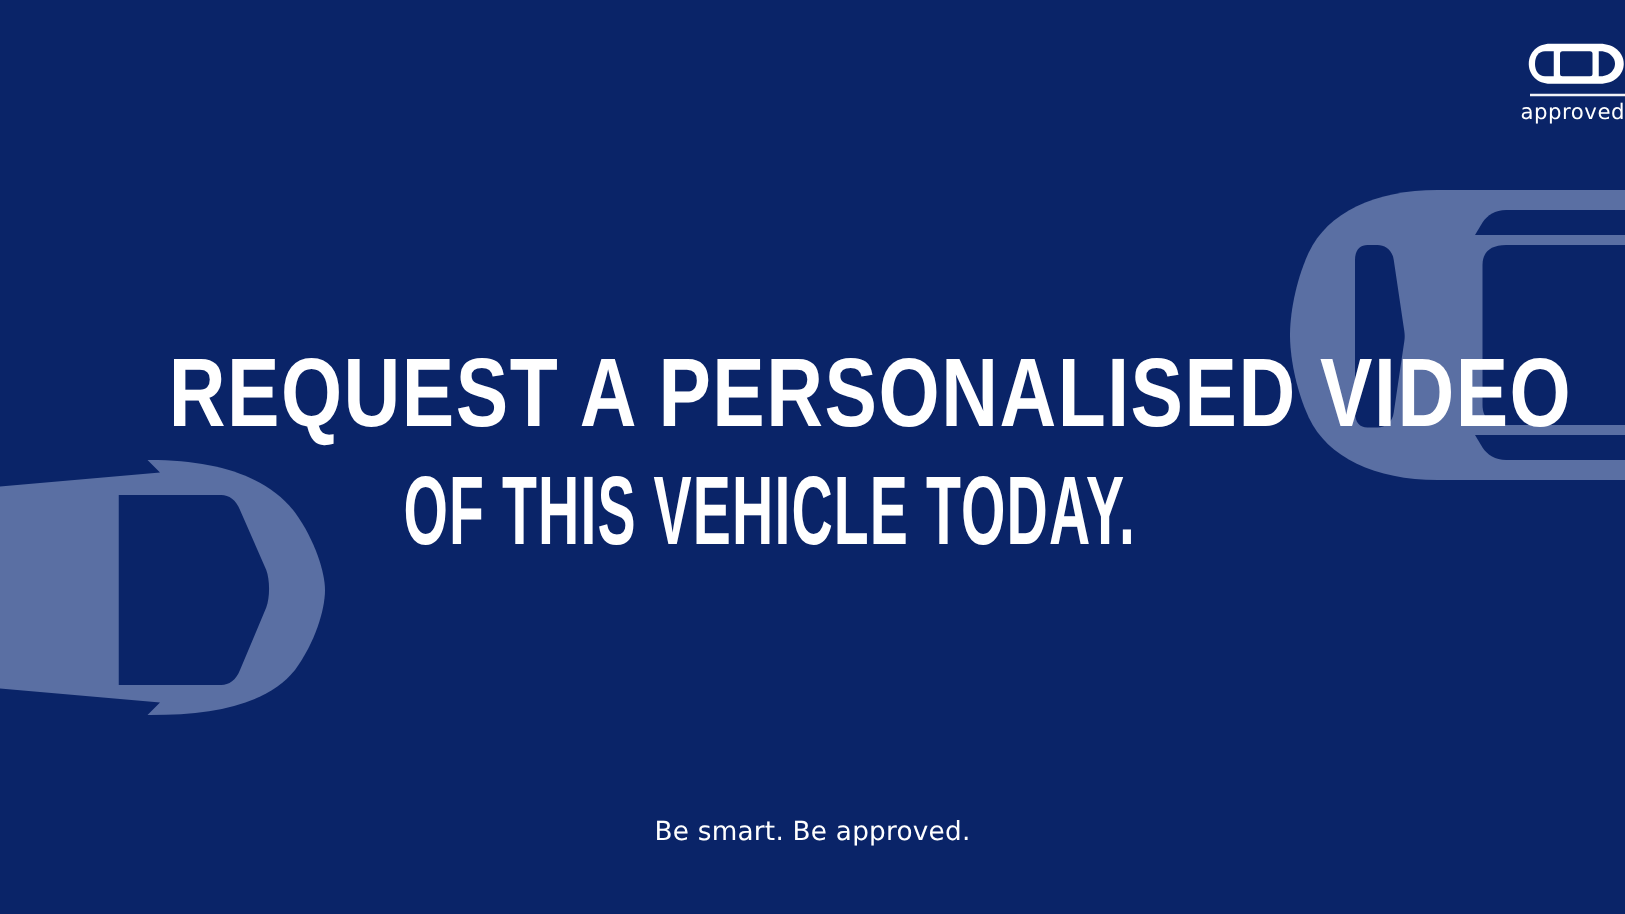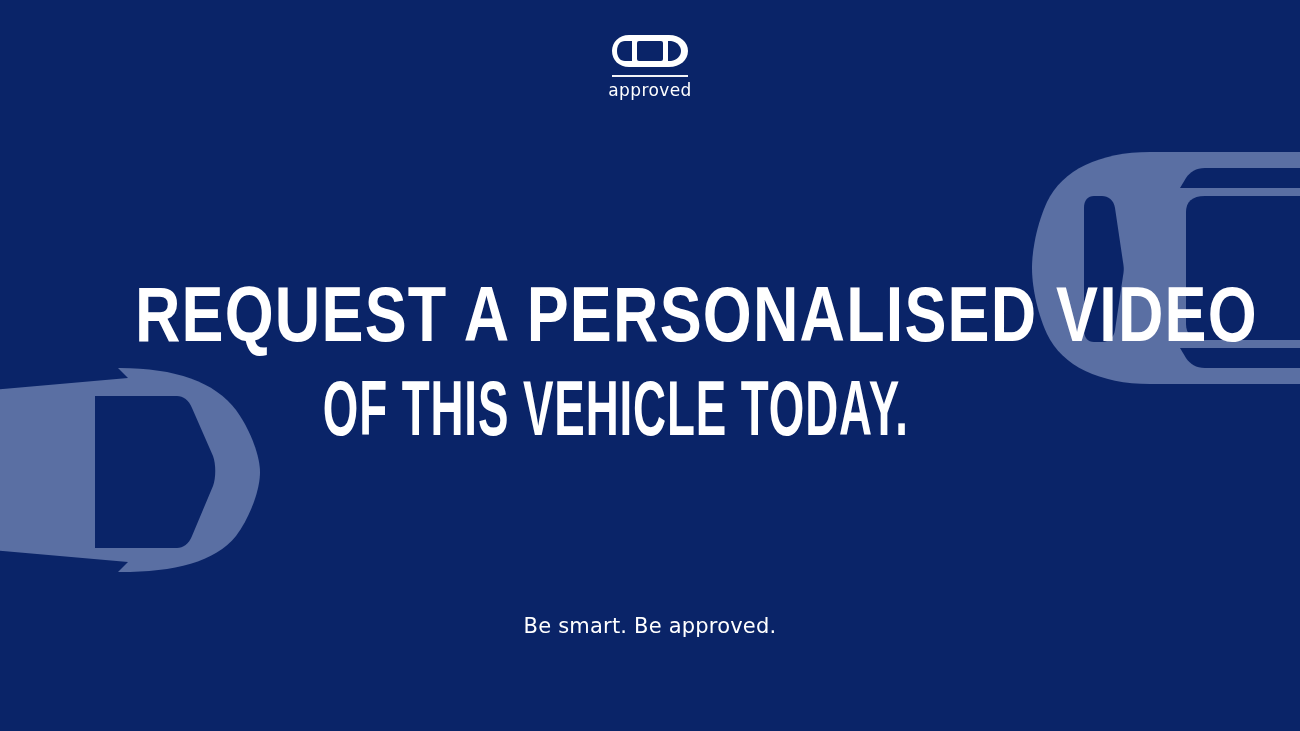--- a/index.html
+++ b/index.html
@@ -26,21 +26,21 @@
   }
 
   
   #logo-block {
     position: absolute;
     left: 0;
     top: 34px;
     width: 1300px;
     display: flex;
     flex-direction: column;
-    align-items: center;
+    align-items: flex-end;
   }
   #logo-mark {
     display: block;
   }
   #logo-rule {
     width: 76px;
     height: 2px;
     background: #ffffff;
     margin-top: 7px;
     opacity: 0.95;
@@ -83,21 +83,21 @@
     line-height: 84px;
     letter-spacing: 1.5px;
     margin-top: 10px;
     transform: scaleX(0.96);
   }
 
   
   #tagline {
     position: absolute;
     left: 0;
-    top: 616px;
+    top: 655px;
     width: 1300px;
     text-align: center;
     color: #ffffff;
     font-family: "DejaVu Sans", sans-serif;
     font-size: 21px;
     font-weight: 400;
     letter-spacing: 0.2px;
     line-height: 1;
   }
 </style>

